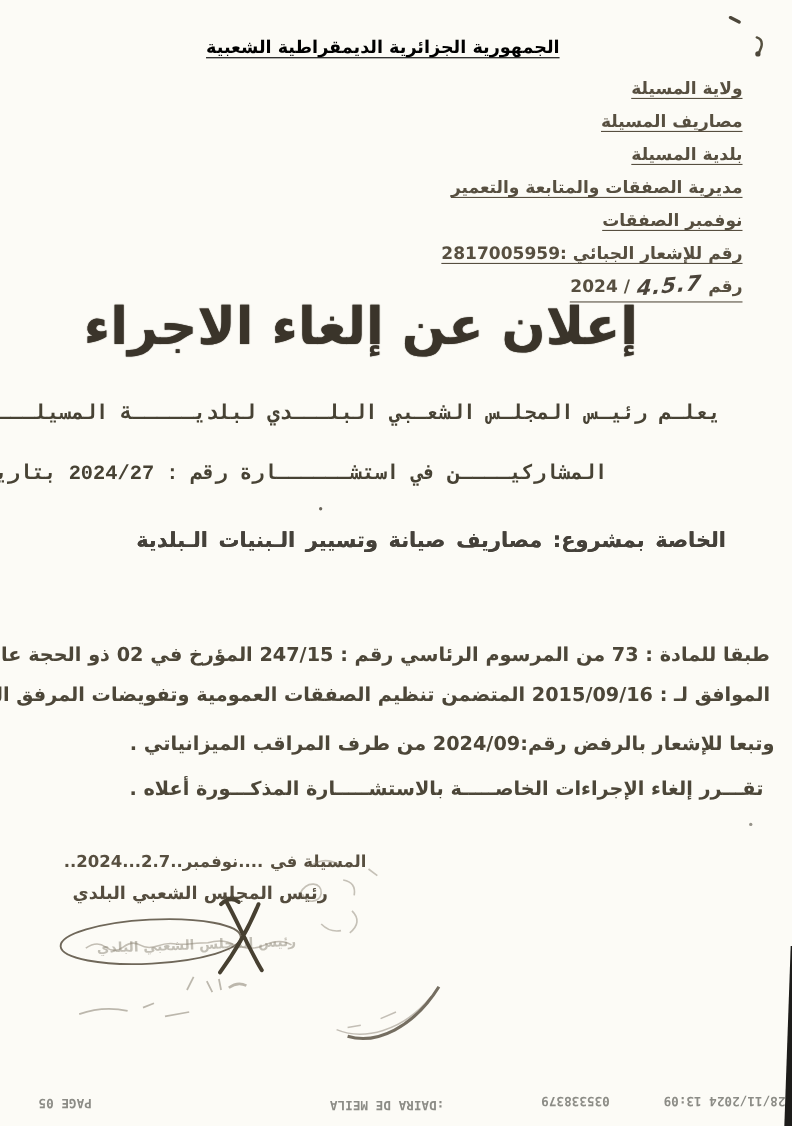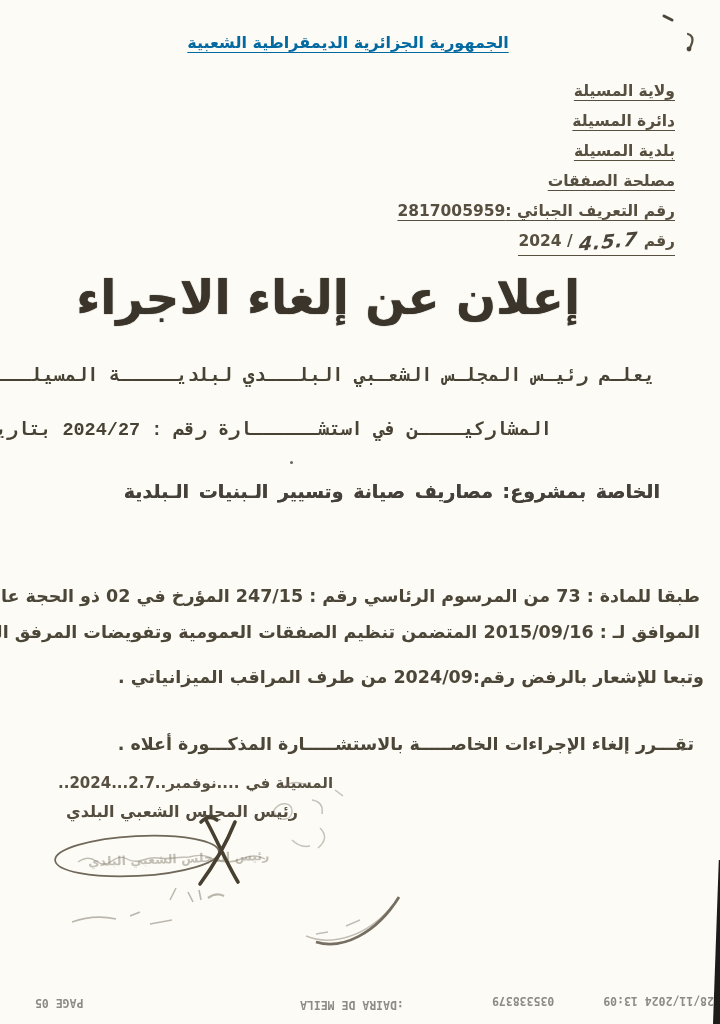--- a/index.html
+++ b/index.html
@@ -10,24 +10,24 @@
     background:#fcfbf6;
     overflow:hidden;
     font-family:"DejaVu Sans","Liberation Sans",sans-serif;
     color:#4f4839;
   }
   .t{position:absolute;white-space:nowrap;font-weight:bold;}
   .rtl{direction:rtl;}
   .u{text-decoration:underline;text-decoration-thickness:1.4px;text-underline-offset:4px;}
 
   
-  .republic{top:33px;left:168px;width:360px;text-align:center;font-size:16px;color:#0369a1;}
+  .republic{top:33px;left:168px;width:360px;text-align:center;font-size:16px;color:#000000;}
 
   
-  .hdr{position:absolute;top:80px;right:45px;display:flex;flex-direction:column;align-items:flex-end;gap:7px;
+  .hdr{position:absolute;top:69px;right:45px;display:flex;flex-direction:column;align-items:flex-end;gap:7px;
        font-weight:bold;font-size:15.5px;color:#574f40;}
   .hdr .hl{direction:rtl;text-decoration:underline;text-decoration-thickness:1.4px;text-underline-offset:4px;line-height:23px;}
   .docnum{display:flex;flex-direction:row;align-items:flex-end;gap:6px;direction:ltr;
           border-bottom:1.4px solid #574f40;padding-bottom:2px;line-height:23px;}
   .docnum .hand{font-style:italic;font-size:19px;letter-spacing:1px;transform:rotate(-5deg) skewX(-10deg);display:inline-block;color:#4b443a;}
 
   
   .title{top:270px;left:140px;width:440px;text-align:left;font-size:47px;color:#3a342a;
          text-shadow:0 0 1px #3a342a;letter-spacing:-1px;}
 
@@ -53,43 +53,44 @@
 </style>
 </head>
 <body>
 
 <div class="page">
 
   <div class="t rtl u republic">الجمهورية الجزائرية الديمقراطية الشعبية</div>
 
   <div class="hdr">
     <div class="hl">ولاية المسيلة</div>
-    <div class="hl">دائرة المسيلة</div>
+    <div class="hl">مصاريف المسيلة</div>
     <div class="hl">بلدية المسيلة</div>
-    <div class="hl">مصلحة الصفقات</div>
-    <div class="hl">رقم التعريف الجبائي :2817005959</div>
+    <div class="hl">مديرية الصفقات والمتابعة والتعمير</div>
+    <div class="hl">نوفمبر الصفقات</div>
+    <div class="hl">رقم للإشعار الجبائي :2817005959</div>
     <div class="docnum">
       <span>2024 /</span>
       <span class="hand">4.5.7</span>
       <span>رقم</span>
     </div>
   </div>
 
   <div class="t rtl title">إعلان عن إلغاء الاجراء</div>
 
   <div class="t rtl body-line" style="top:362px;right:65px;">يعلـم رئيـس المجلـس الشعـبي البلـــدي لبلديـــــة المسيلــــة جميــــع</div>
   <div class="t rtl body-line" style="top:416px;right:168px;">المشاركيــــن في استشــــــارة رقم : 2024/27 بتاريخ 02 /06/ 2024</div>
   <div class="dot" style="top:461px;left:290px;width:3px;height:3px;"></div>
 
   <div class="t rtl mono-line" style="top:480px;right:60px;">الخاصة بمشروع: مصاريف صيانة وتسيير الـبنيات الـبلدية</div>
 
   <div class="t rtl legal-line" style="top:586px;right:20px;">طبقا للمادة : 73 من المرسوم الرئاسي رقم : 247/15 المؤرخ في 02 ذو الحجة عام 1436</div>
   <div class="t rtl legal-line" style="top:622px;right:20px;">الموافق لـ : 2015/09/16 المتضمن تنظيم الصفقات العمومية وتفويضات المرفق العام</div>
   <div class="t rtl legal-line" style="top:667px;right:16px;">وتبعا للإشعار بالرفض رقم:2024/09 من طرف المراقب الميزانياتي .</div>
-  <div class="t rtl legal-line" style="top:734px;right:26px;">تقـــرر إلغاء الإجراءات الخاصـــــة بالاستشـــــارة المذكـــورة أعلاه .</div>
+  <div class="t rtl legal-line" style="top:708px;right:26px;">تقـــرر إلغاء الإجراءات الخاصـــــة بالاستشـــــارة المذكـــورة أعلاه .</div>
 
   <div class="placedate">
     <span dir="ltr">..2024...نوفمبر..2.7....</span>
     <span class="rtl">المسيلة في</span>
   </div>
   <div class="t rtl sigtitle">رئيس المجلس الشعبي البلدي</div>
   <div class="t rtl stampText">رئيس المجلس الشعبي البلدي</div>
 
   <svg style="left:30px;top:770px;" width="400" height="200" viewBox="0 0 400 200">
 

